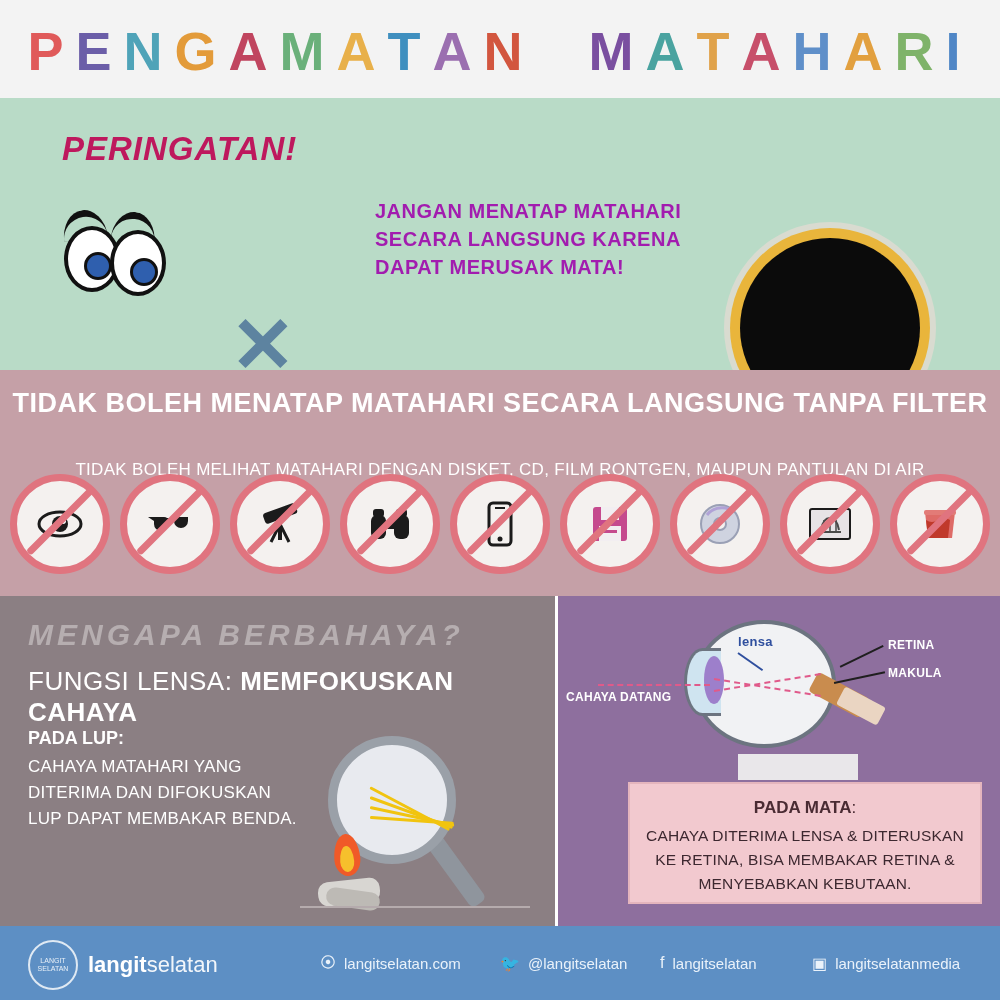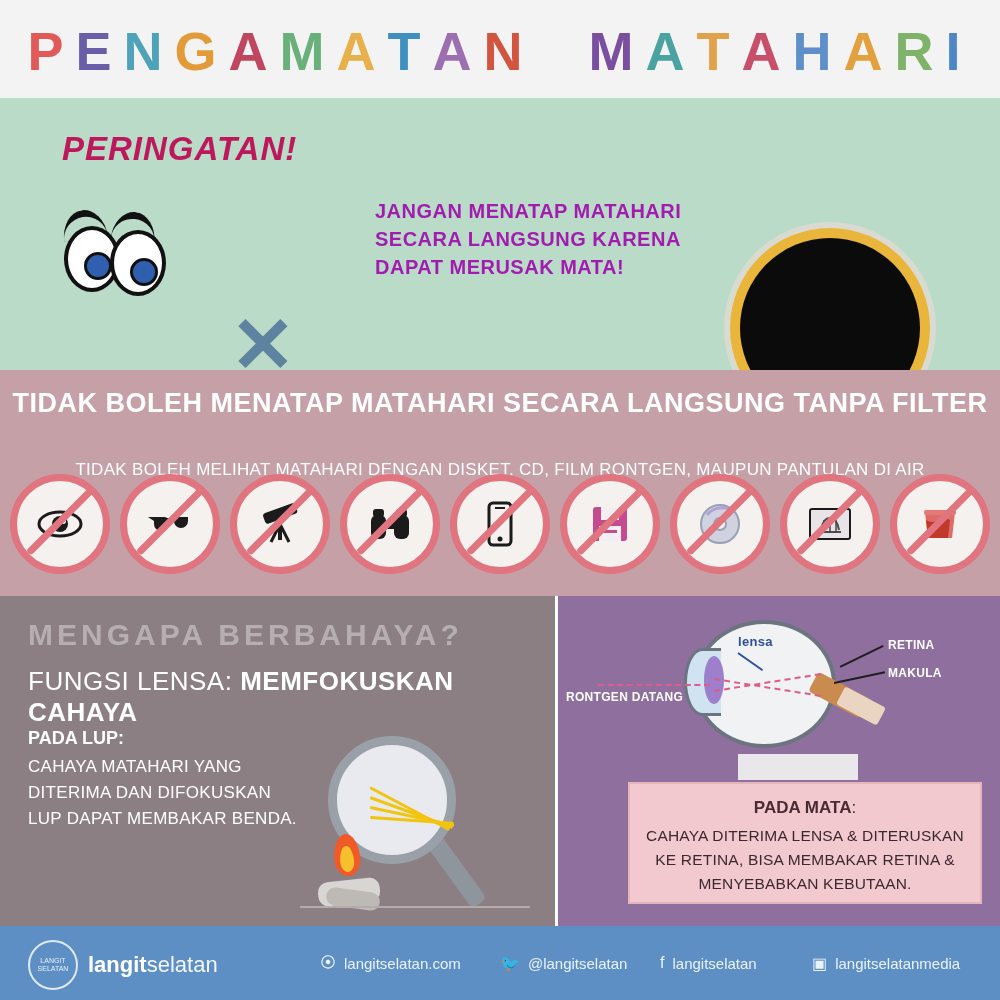--- a/index.html
+++ b/index.html
@@ -99,21 +99,21 @@
   }
   .no-icon svg{display:block;}
 
   
   .left-panel{
     position:absolute;left:0;top:596px;width:555px;height:330px;
     background:#8b7f83;
   }
   .mengapa{
     position:absolute;left:28px;top:22px;
-    color:#b6aeb0;font-size:30px;font-weight:bold;letter-spacing:4px;
+    color:#b6aeb0;font-size:30px;font-weight:bold;letter-spacing:4px;font-style:italic;
   }
   .fungsi{
     position:absolute;left:28px;top:70px;
     color:#ffffff;font-size:26px;letter-spacing:.5px;
   }
   .fungsi b{font-weight:bold;}
   .pada-lup{
     position:absolute;left:28px;top:132px;
     color:#ffffff;font-size:18px;font-weight:bold;
   }
@@ -397,21 +397,21 @@
 
       <div class="lbl lensa" style="left:150px;top:24px;">lensa</div>
       <div class="pointer blue" style="left:150px;top:42px;width:30px;transform:rotate(35deg);"></div>
 
       <div class="lbl" style="left:300px;top:28px;">RETINA</div>
       <div class="pointer" style="left:252px;top:56px;width:48px;transform:rotate(-26deg);"></div>
 
       <div class="lbl" style="left:300px;top:56px;">MAKULA</div>
       <div class="pointer" style="left:246px;top:72px;width:52px;transform:rotate(-12deg);"></div>
 
-      <div class="lbl" style="left:-22px;top:80px;">RONTGEN DATANG</div>
+      <div class="lbl" style="left:-22px;top:80px;">CAHAYA DATANG</div>
     </div>
 
     <div class="white-strip"></div>
 
     <div class="pada-mata-box">
       <div class="pada-mata-title"><b>PADA MATA</b><span>:</span></div>
       <div class="pada-mata-text">CAHAYA DITERIMA LENSA &amp; DITERUSKAN KE RETINA, BISA MEMBAKAR RETINA &amp; MENYEBABKAN KEBUTAAN.</div>
     </div>
   </div>
 

